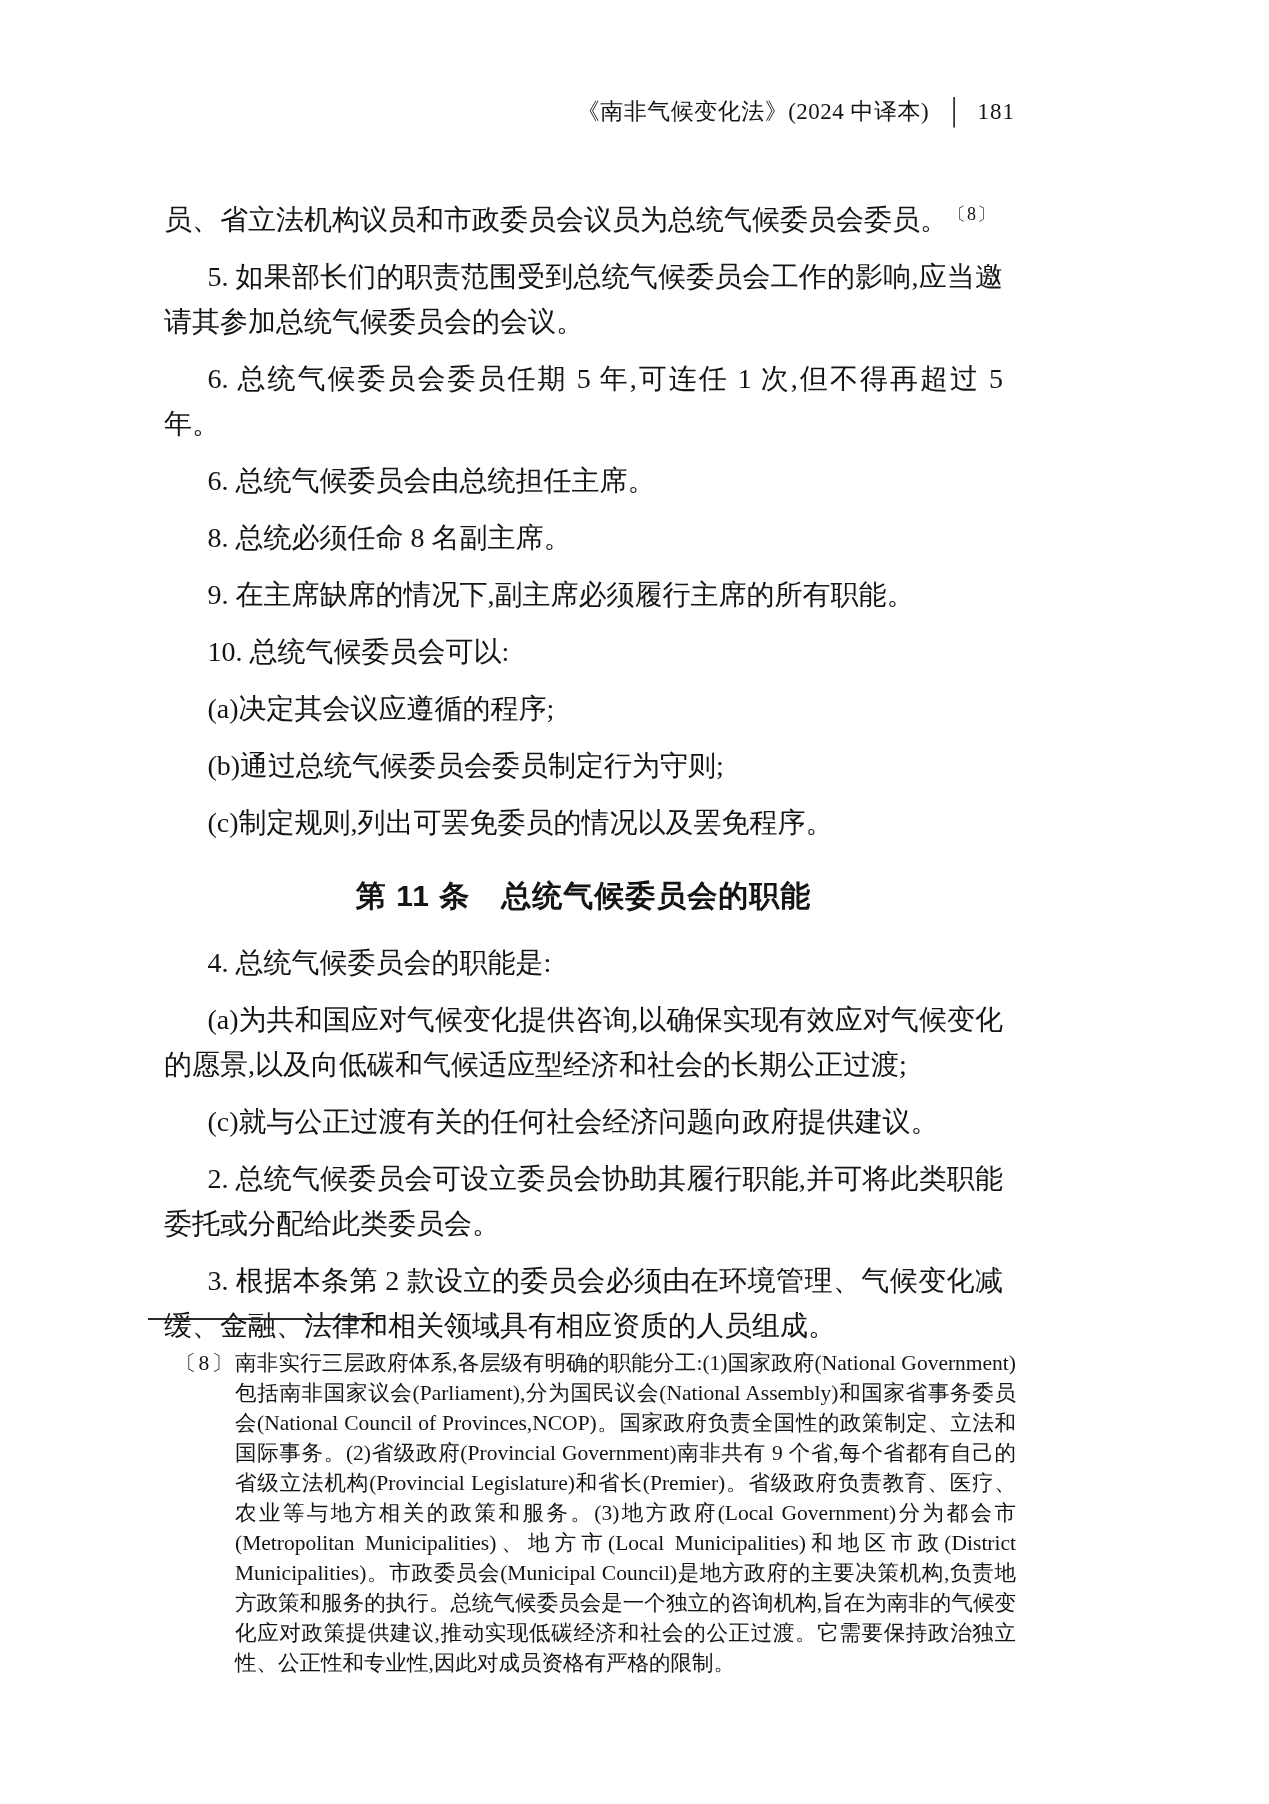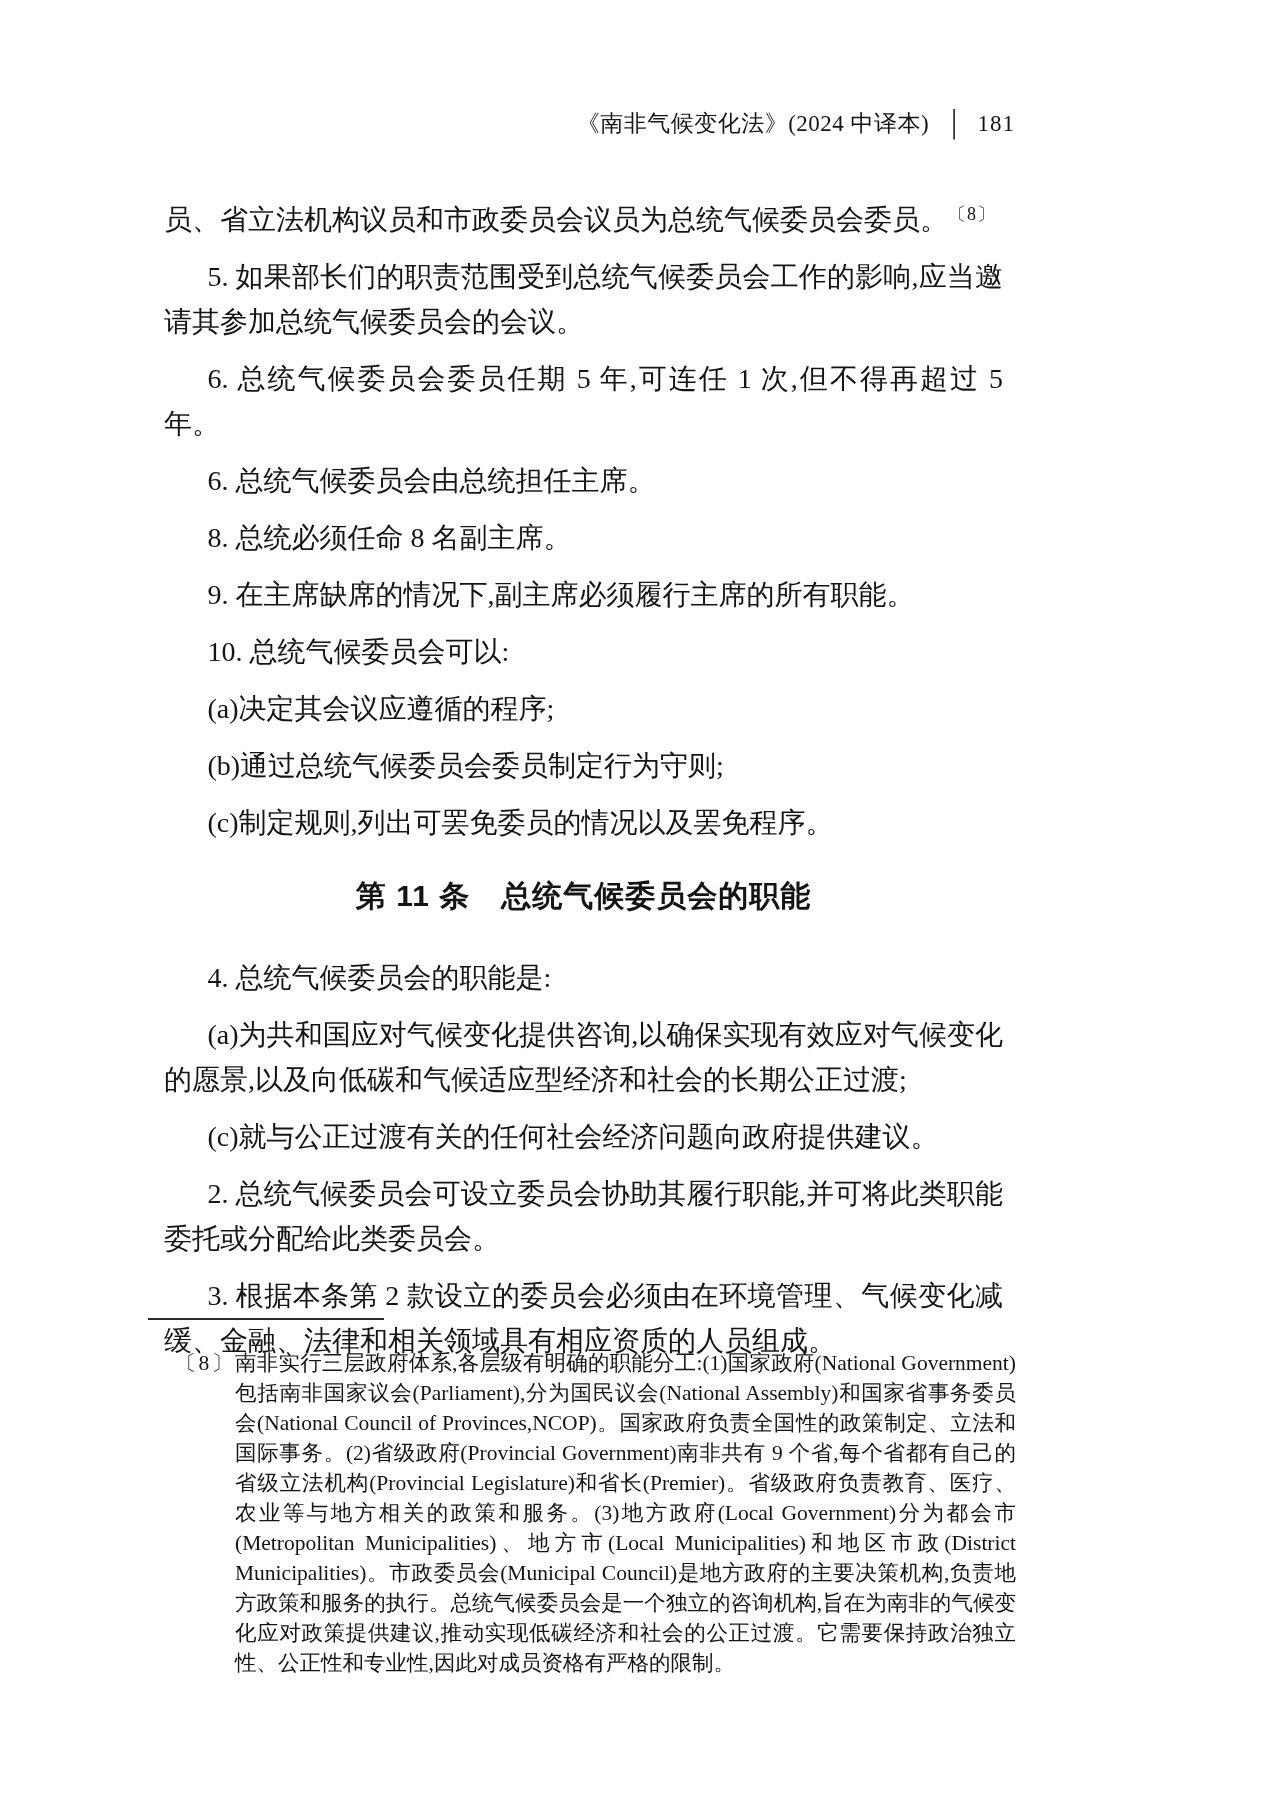--- a/index.html
+++ b/index.html
@@ -15,21 +15,20 @@
   }
   .header {
     position: absolute;
     top: 96px;
     left: 152px;
     width: 863px;
     text-align: right;
     font-size: 23px;
     letter-spacing: 0.5px;
     white-space: nowrap;
-    margin-top: 12px;
   }
   .header-sep {
     display: inline-block;
     margin: 0 14px 0 16px;
     font-size: 25px;
     color: #333;
     transform: translateY(1px);
   }
   .header-page { letter-spacing: 1px; }
   .content {
@@ -49,21 +48,21 @@
     vertical-align: 9px;
     letter-spacing: 1px;
   }
   .section-heading {
     font-family: "Liberation Sans", "DejaVu Sans", sans-serif;
     font-weight: bold;
     font-size: 30px;
     line-height: 46px;
     text-align: center;
     text-indent: 0;
-    margin: 28px 0 36px 0;
+    margin: 28px 0 21px 0;
     letter-spacing: 1px;
   }
   .footnote-rule {
     position: absolute;
     top: 1318px;
     left: 148px;
     width: 236px;
     height: 2px;
     background: #2a2a2a;
   }

